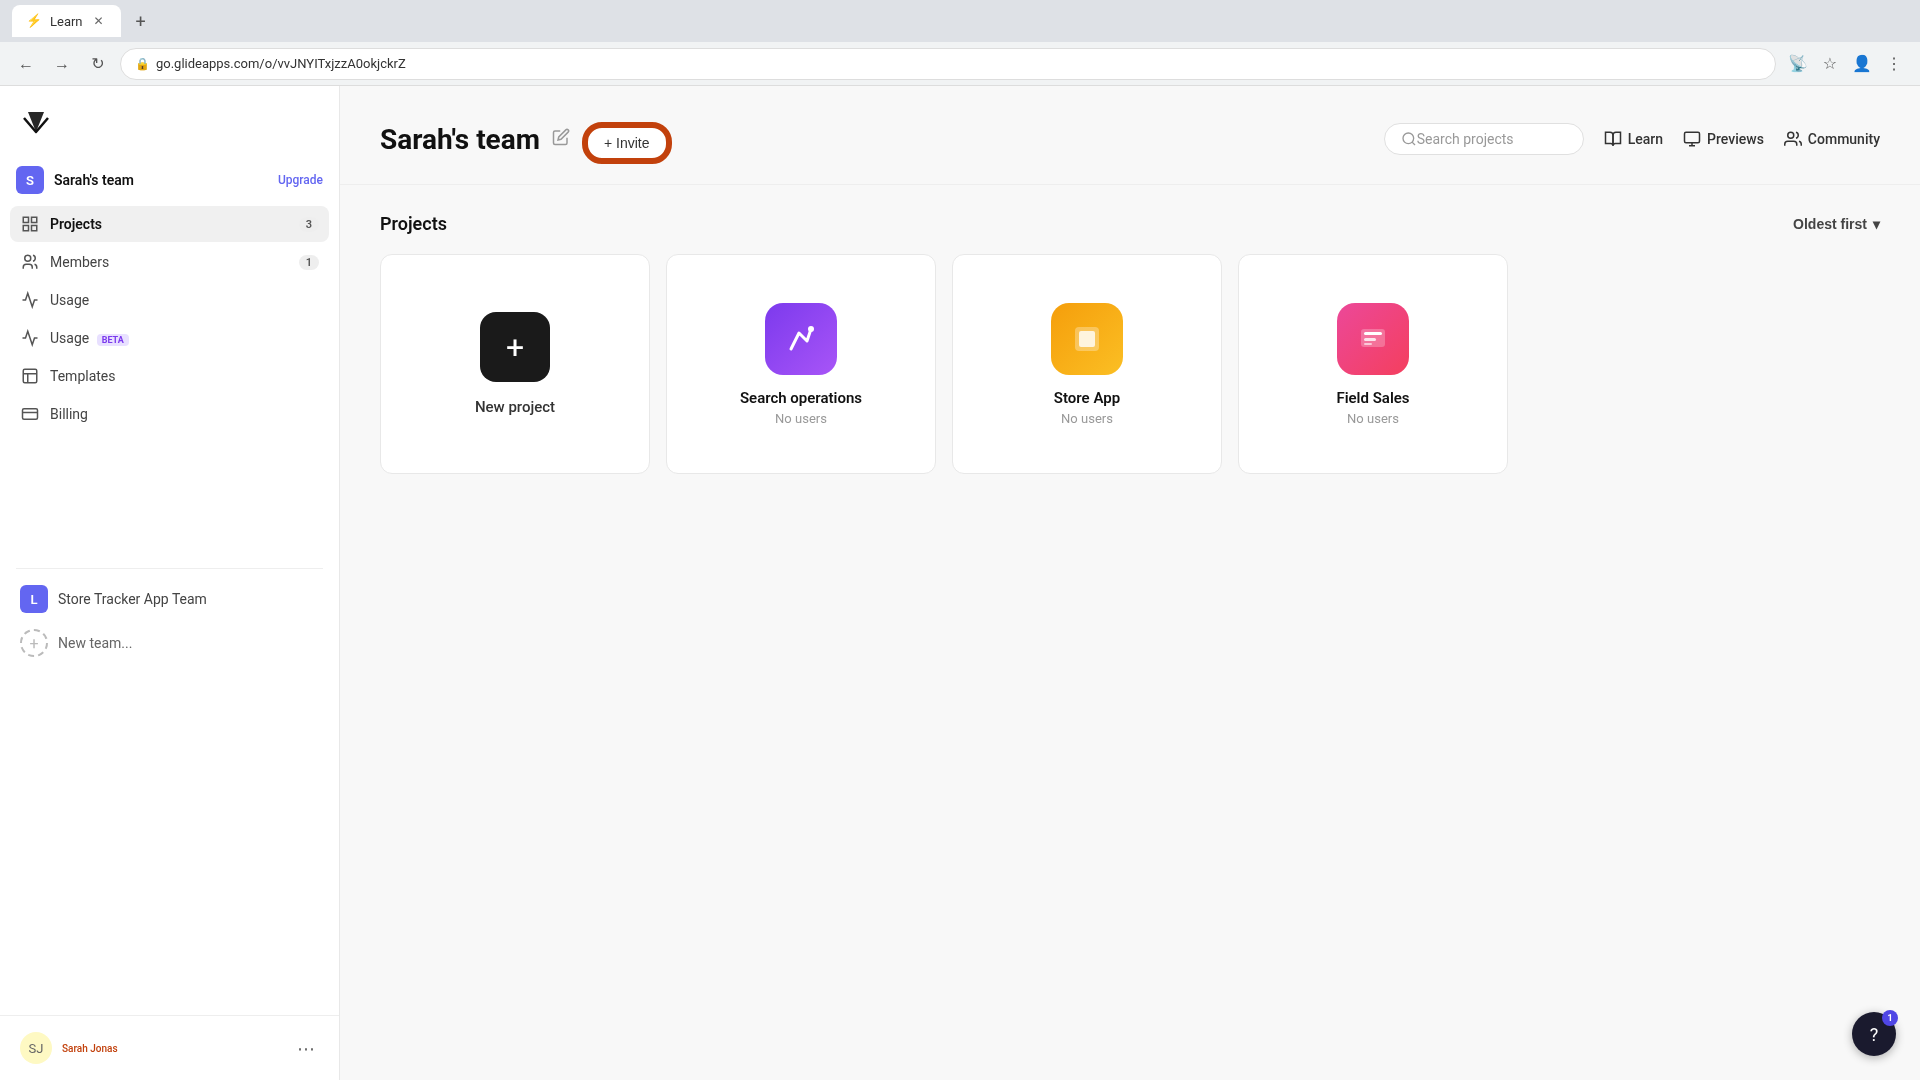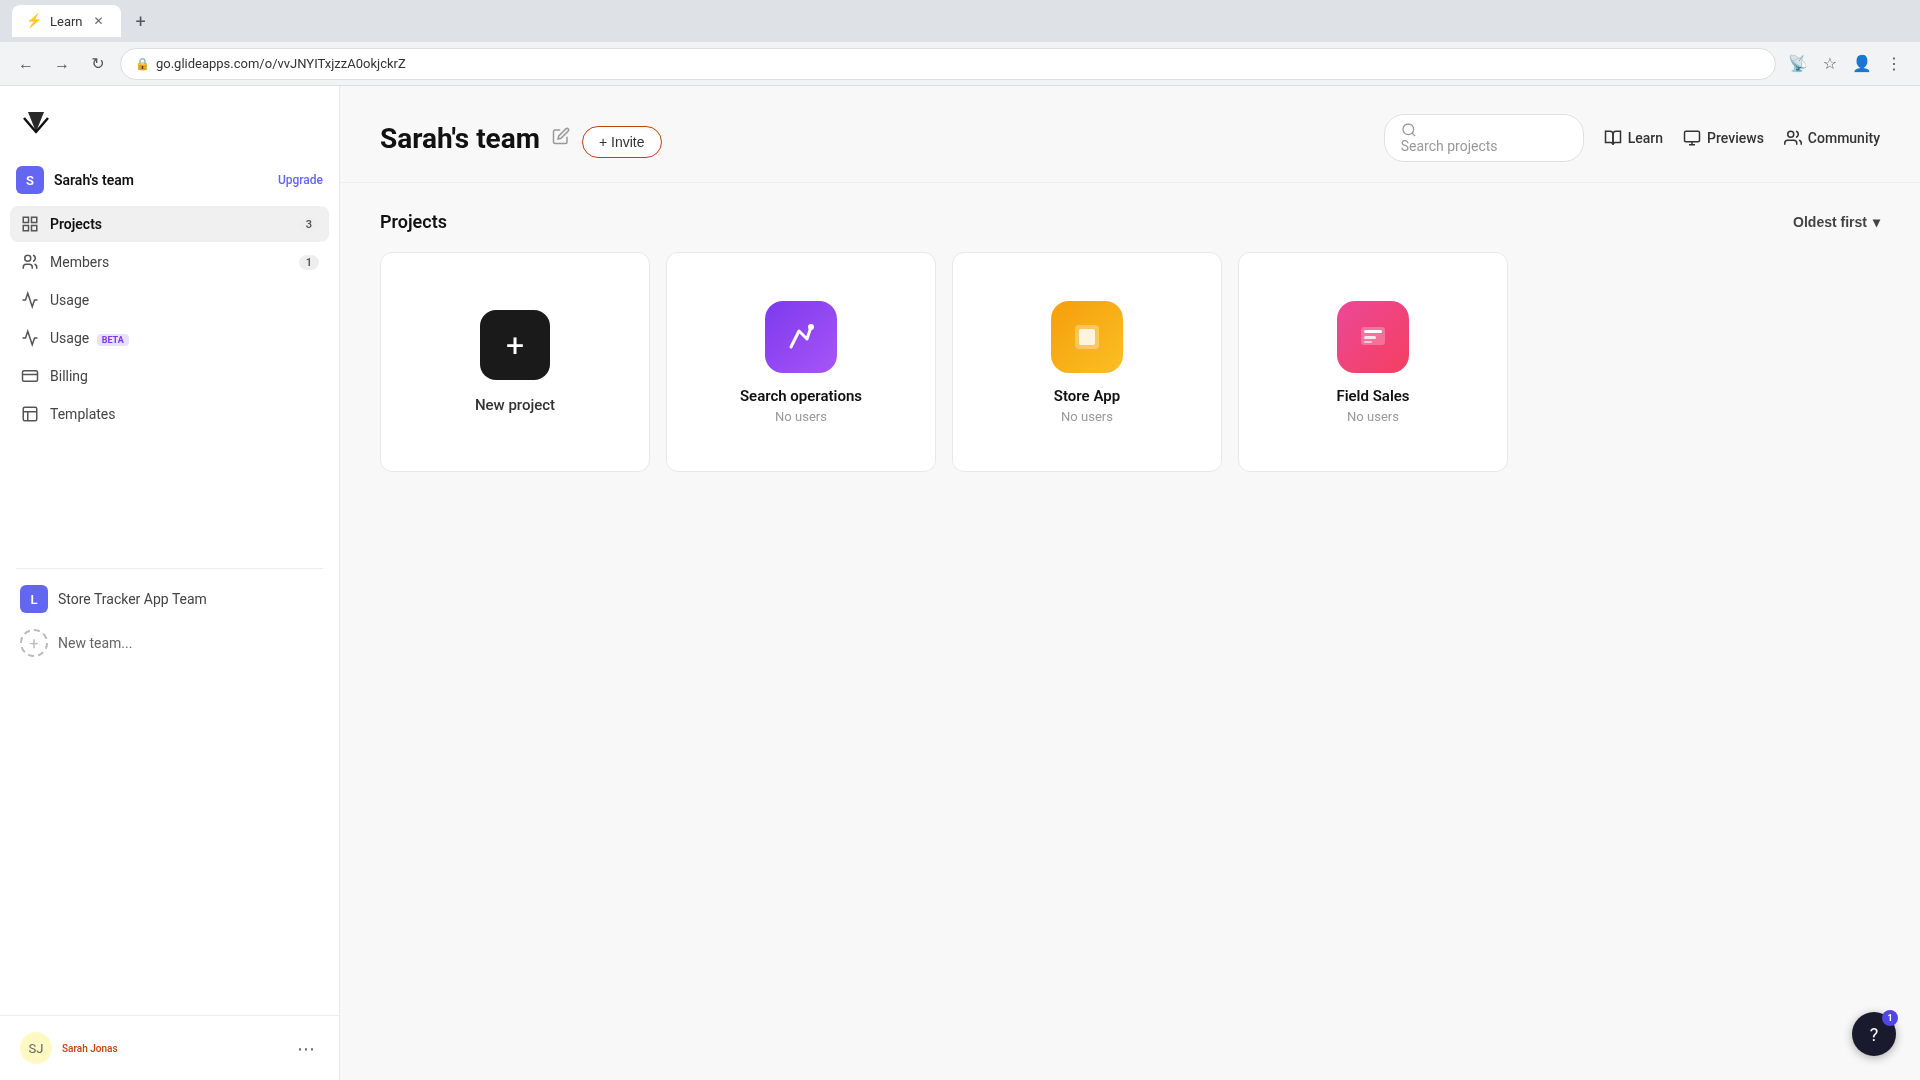--- a/index.html
+++ b/index.html
@@ -47,23 +47,23 @@
     .user-avatar { width: 32px; height: 32px; border-radius: 50%; background: #fef9c3; display: flex; align-items: center; justify-content: center; font-size: 13px; color: #666; }
     .user-name { font-size: 10px; color: #c2410c; font-weight: 500; }
     .more-btn { cursor: pointer; color: #666; font-size: 18px; padding: 4px; border-radius: 4px; }
 
     
     .main-content { flex: 1; overflow-y: auto; background: #f8f8f8; }
     .main-header { display: flex; align-items: center; justify-content: space-between; padding: 28px 40px 20px; background: #f8f8f8; border-bottom: 1px solid #eee; }
     .header-left { display: flex; align-items: center; gap: 12px; }
     .page-title { font-size: 28px; font-weight: 700; color: #111; }
     .edit-icon { color: #999; cursor: pointer; font-size: 18px; }
-    .invite-btn { display: flex; align-items: center; gap: 6px; background: #fff; border: 1px solid #c2410c; border-radius: 20px; padding: 7px 16px; font-size: 14px; color: #333; cursor: pointer; font-weight: 500; margin-top: 8px; }
+    .invite-btn { display: flex; align-items: center; gap: 6px; background: #fff; border: 6px solid #c2410c; border-radius: 20px; padding: 7px 16px; font-size: 14px; color: #333; cursor: pointer; font-weight: 500; margin-top: 8px; }
     .header-right { display: flex; align-items: center; gap: 20px; }
-    .search-box { display: flex; align-items: flex-start; gap: 0; background: #fff; border: 1px solid #e0e0e0; border-radius: 20px; padding: 7px 16px; font-size: 14px; color: #999; cursor: pointer; min-width: 200px; flex-direction: column; }
+    .search-box { display: flex; align-items: flex-end; gap: 0; background: #fff; border: 1px solid #e0e0e0; border-radius: 20px; padding: 7px 16px; font-size: 14px; color: #999; cursor: pointer; min-width: 200px; }
     .header-action { display: flex; align-items: center; gap: 6px; font-size: 14px; color: #333; cursor: pointer; font-weight: 500; }
 
     
     .projects-section { padding: 28px 40px; }
     .section-header { display: flex; align-items: center; justify-content: space-between; margin-bottom: 20px; }
     .section-title { font-size: 18px; font-weight: 600; color: #111; }
     .sort-btn { display: flex; align-items: center; gap: 6px; font-size: 14px; color: #444; cursor: pointer; background: none; border: none; font-weight: 700; }
 
     
     .projects-grid { display: flex; gap: 16px; flex-wrap: wrap; }
@@ -174,36 +174,36 @@
           <svg width="18" height="18" viewBox="0 0 24 24" fill="none" stroke="currentColor" stroke-width="2">
             <polyline points="22 12 18 12 15 21 9 3 6 12 2 12"></polyline>
           </svg>
         </span>
         <span class="nav-item-label">Usage <span class="beta-badge">BETA</span></span>
       </div>
 
       <div class="nav-item">
         <span class="nav-item-icon">
           <svg width="18" height="18" viewBox="0 0 24 24" fill="none" stroke="currentColor" stroke-width="2">
-            <rect x="2" y="5" width="20" height="14" rx="2"></rect>
-              <line x1="2" y1="10" x2="22" y2="10"></line>
-          </svg>
-        </span>
-        <span class="nav-item-label">Billing</span>
-      </div>
-
-      <div class="nav-item">
-        <span class="nav-item-icon">
-          <svg width="18" height="18" viewBox="0 0 24 24" fill="none" stroke="currentColor" stroke-width="2">
             <rect x="3" y="3" width="18" height="18" rx="2"></rect>
               <line x1="3" y1="9" x2="21" y2="9"></line>
             <line x1="9" y1="21" x2="9" y2="9"></line>
           </svg>
         </span>
         <span class="nav-item-label">Templates</span>
+      </div>
+
+      <div class="nav-item">
+        <span class="nav-item-icon">
+          <svg width="18" height="18" viewBox="0 0 24 24" fill="none" stroke="currentColor" stroke-width="2">
+            <rect x="2" y="5" width="20" height="14" rx="2"></rect>
+              <line x1="2" y1="10" x2="22" y2="10"></line>
+          </svg>
+        </span>
+        <span class="nav-item-label">Billing</span>
       </div>
     </div>
 
     <div class="divider"></div>
 
     <div class="other-team">
       <div class="other-team-avatar">L</div>
       <span>Store Tracker App Team</span>
     </div>
 

